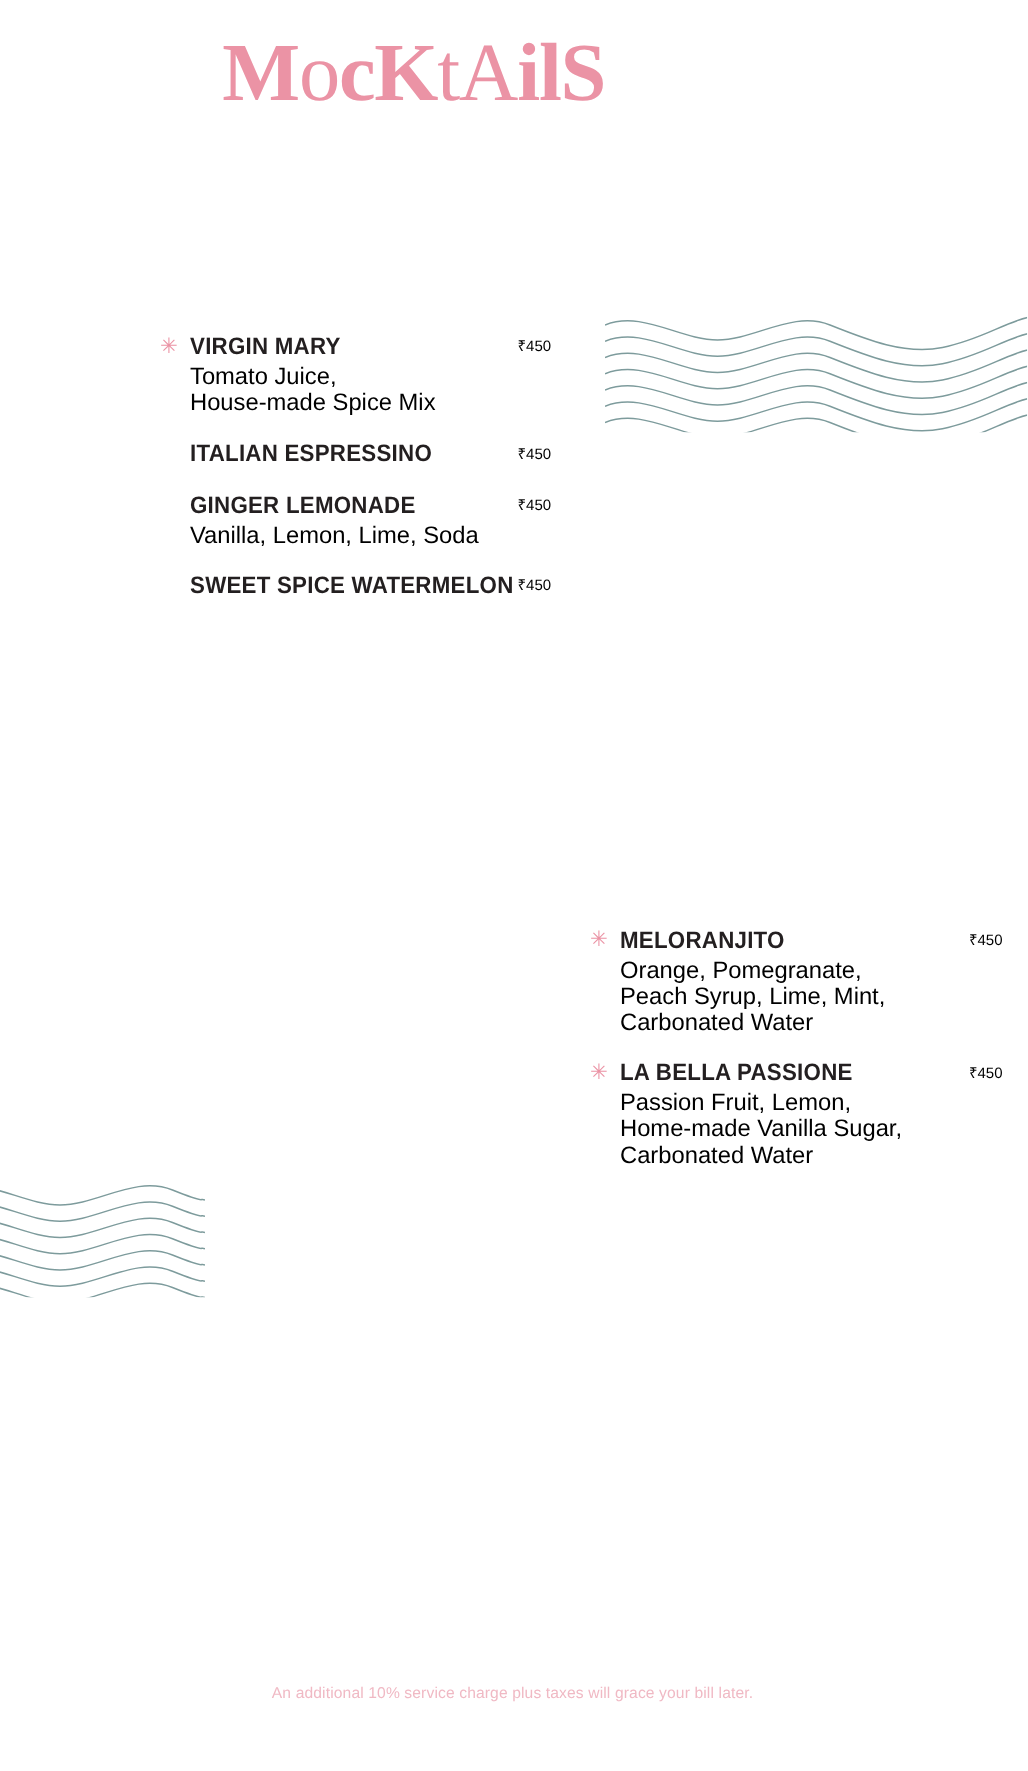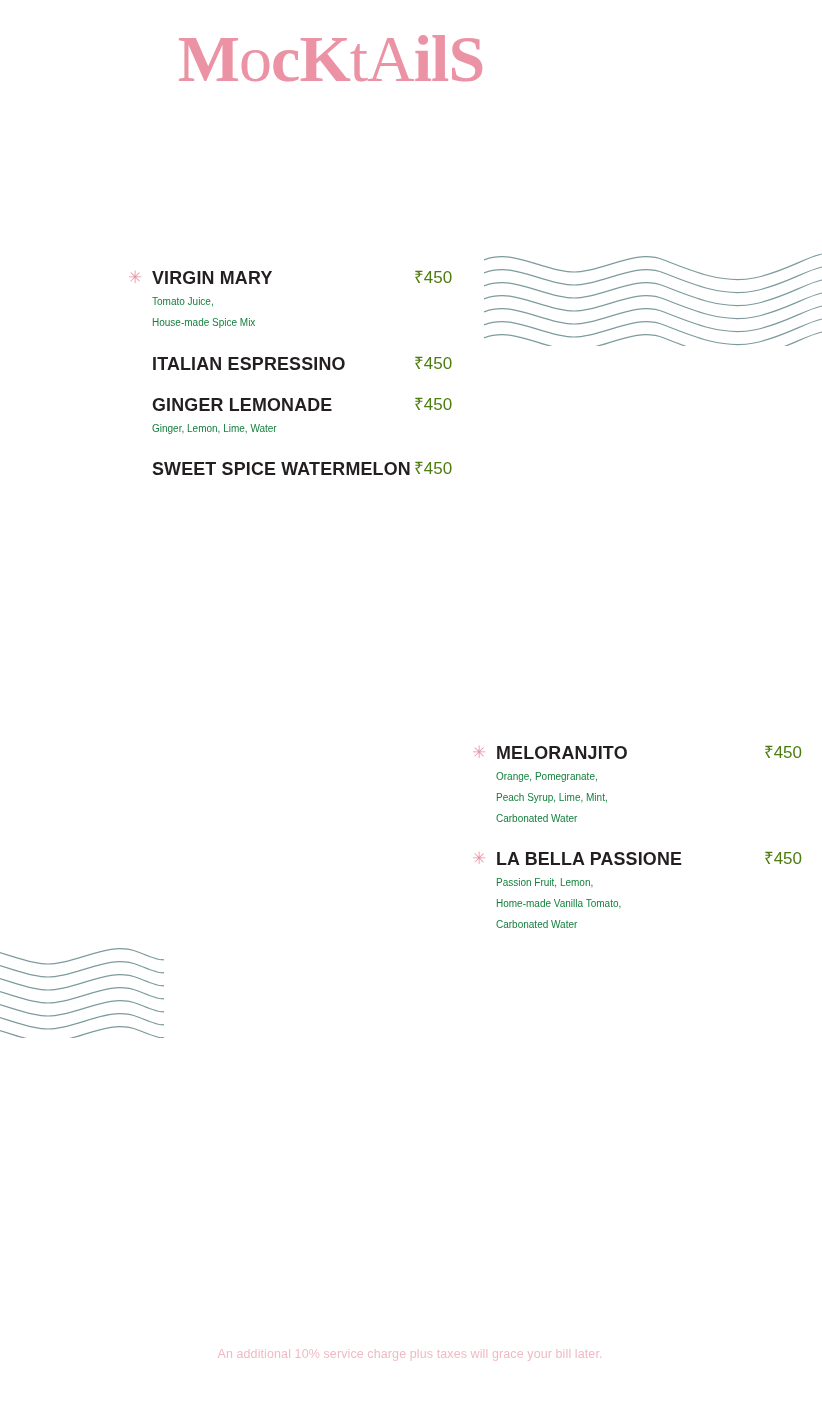--- a/index.html
+++ b/index.html
@@ -93,23 +93,23 @@
     font-weight: 700;
     font-size: 19px;
     line-height: 23px;
     letter-spacing: 0.2px;
     color: #231f20;
     white-space: nowrap;
     transform: scaleX(0.94);
     transform-origin: left center;
   }
   .item-price {
-    font-size: 17px;
+    font-size: 12px;
     line-height: 23px;
-    color: #4d7c0f;
+    color: #000000;
     white-space: nowrap;
     margin-left: auto;
     padding-left: 10px;
   }
   
   #group-left .item-price {
     position: absolute;
     left: 286px;
     margin-left: 0;
     padding-left: 0;
@@ -119,23 +119,23 @@
   }
   #group-right .item-price {
     position: absolute;
     right: 10px;
     margin-left: 0;
     padding-left: 0;
   }
 
   .item-desc {
     margin: 3px 0 0 24px;
-    font-size: 10px;
+    font-size: 19px;
     line-height: 20.8px;
-    color: #15803d;
+    color: #000000;
     white-space: pre-line;
   }
 
   
   .footer-note {
     position: absolute;
     top: 1347px;
     left: 0;
     width: 820px;
     text-align: center;
@@ -193,21 +193,21 @@
         <span class="item-name">ITALIAN ESPRESSINO</span>
         <span class="item-price">₹450</span>
       </div>
     </div>
     <div class="menu-item">
       <div class="item-head">
         <span class="bullet empty"></span>
         <span class="item-name">GINGER LEMONADE</span>
         <span class="item-price">₹450</span>
       </div>
-      <div class="item-desc">Ginger, Lemon, Lime, Water</div>
+      <div class="item-desc">Vanilla, Lemon, Lime, Soda</div>
     </div>
     <div class="menu-item wide">
       <div class="item-head">
         <span class="bullet empty"></span>
         <span class="item-name">SWEET SPICE WATERMELON</span>
         <span class="item-price">₹450</span>
       </div>
     </div>
   </div>
 
@@ -222,18 +222,18 @@
 Peach Syrup, Lime, Mint,
 Carbonated Water</div>
     </div>
     <div class="menu-item">
       <div class="item-head">
         <span class="bullet">✳</span>
         <span class="item-name">LA BELLA PASSIONE</span>
         <span class="item-price">₹450</span>
       </div>
       <div class="item-desc">Passion Fruit, Lemon,
-Home-made Vanilla Tomato,
+Home-made Vanilla Sugar,
 Carbonated Water</div>
     </div>
   </div>
 
 <div class="footer-note">An additional 10% service charge plus taxes will grace your bill later.</div>
 
 </body></html>

